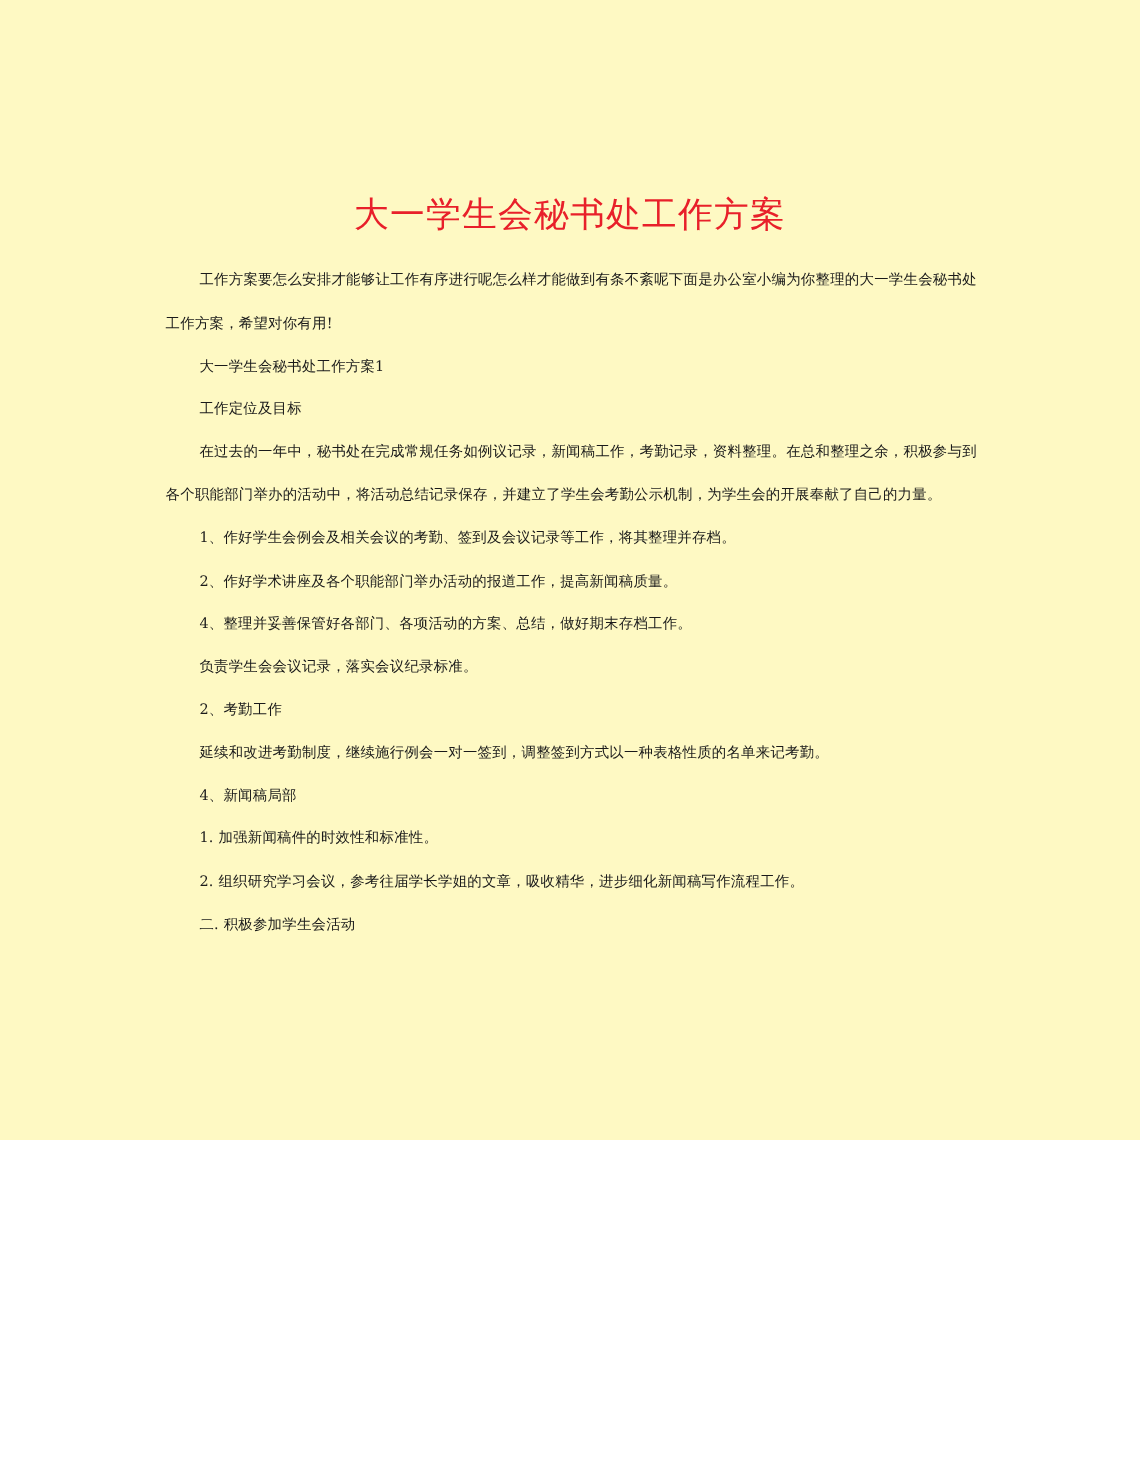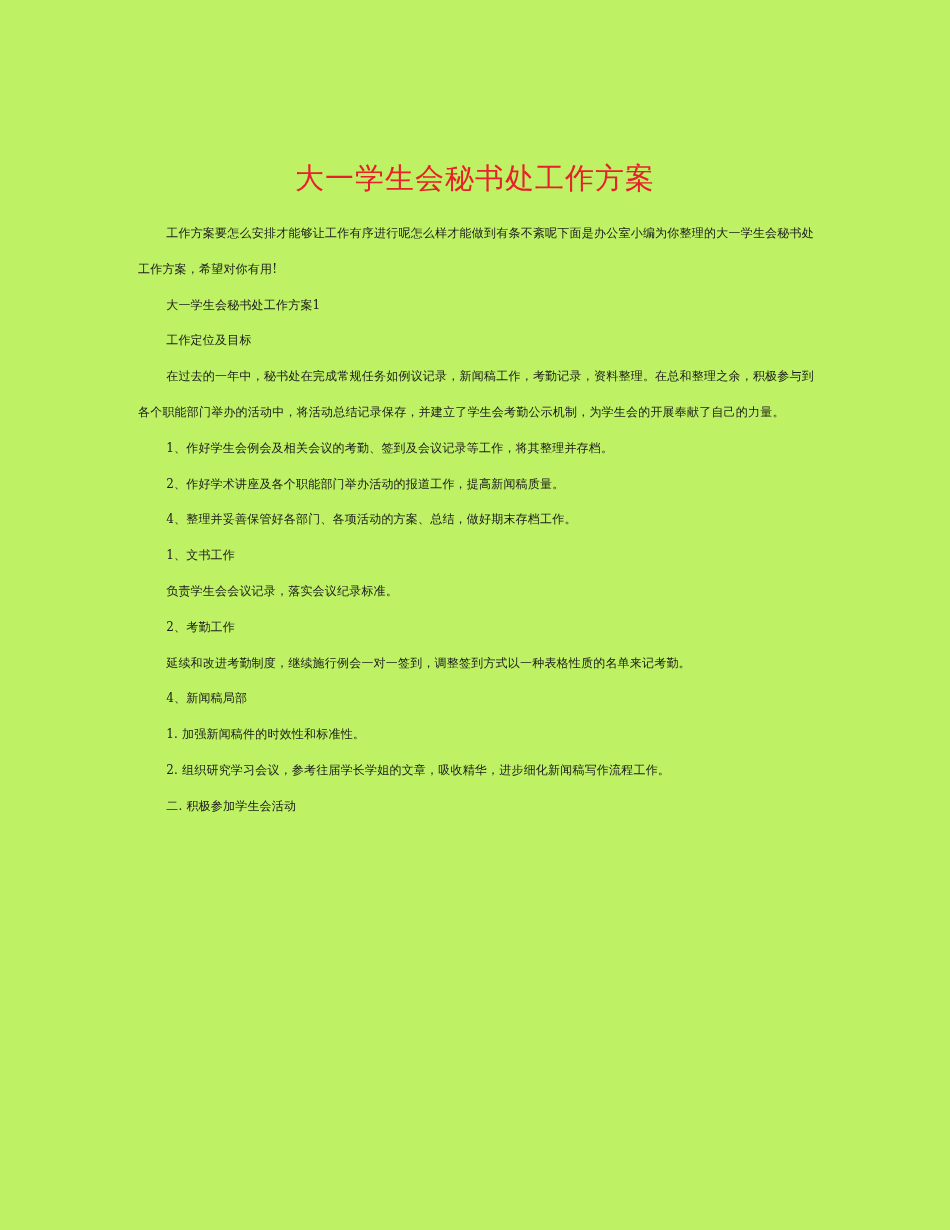--- a/index.html
+++ b/index.html
@@ -13,22 +13,22 @@
       position: relative;
       overflow: hidden;
       font-family: "DejaVu Serif", "Liberation Serif", serif;
       color: #1a1a1a;
     }
     .page {
       position: absolute;
       left: 0;
       top: 0;
       width: 950px;
-      height: 1230px;
-      background: #bef264;
+      height: 950px;
+      background: #fef9c3;
     }
     .title {
       position: absolute;
       left: 0;
       width: 950px;
       top: 139px;
       text-align: center;
       font-size: 29px;
       line-height: 40px;
       color: #e8202a;
@@ -57,21 +57,20 @@
   <h1 class="title">大一学生会秘书处工作方案</h1>
 
   <div class="body-text">
     <p class="para">工作方案要怎么安排才能够让工作有序进行呢怎么样才能做到有条不紊呢下面是办公室小编为你整理的大一学生会秘书处工作方案，希望对你有用!</p>
     <p class="para">大一学生会秘书处工作方案1</p>
     <p class="para">工作定位及目标</p>
     <p class="para">在过去的一年中，秘书处在完成常规任务如例议记录，新闻稿工作，考勤记录，资料整理。在总和整理之余，积极参与到各个职能部门举办的活动中，将活动总结记录保存，并建立了学生会考勤公示机制，为学生会的开展奉献了自己的力量。</p>
     <p class="para">1、作好学生会例会及相关会议的考勤、签到及会议记录等工作，将其整理并存档。</p>
     <p class="para">2、作好学术讲座及各个职能部门举办活动的报道工作，提高新闻稿质量。</p>
     <p class="para">4、整理并妥善保管好各部门、各项活动的方案、总结，做好期末存档工作。</p>
-    <p class="para">1、文书工作</p>
     <p class="para">负责学生会会议记录，落实会议纪录标准。</p>
     <p class="para">2、考勤工作</p>
     <p class="para">延续和改进考勤制度，继续施行例会一对一签到，调整签到方式以一种表格性质的名单来记考勤。</p>
     <p class="para">4、新闻稿局部</p>
     <p class="para">1. 加强新闻稿件的时效性和标准性。</p>
     <p class="para">2. 组织研究学习会议，参考往届学长学姐的文章，吸收精华，进步细化新闻稿写作流程工作。</p>
     <p class="para">二. 积极参加学生会活动</p>
   </div>
 </div>
 

